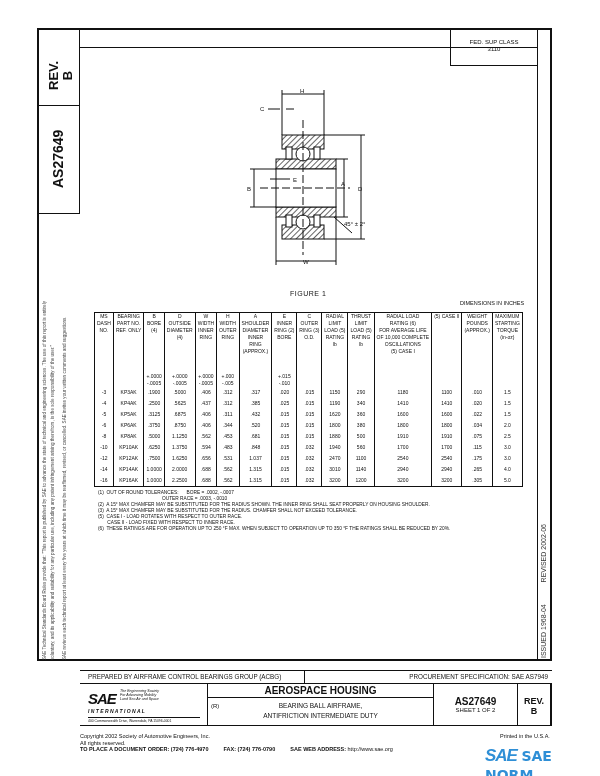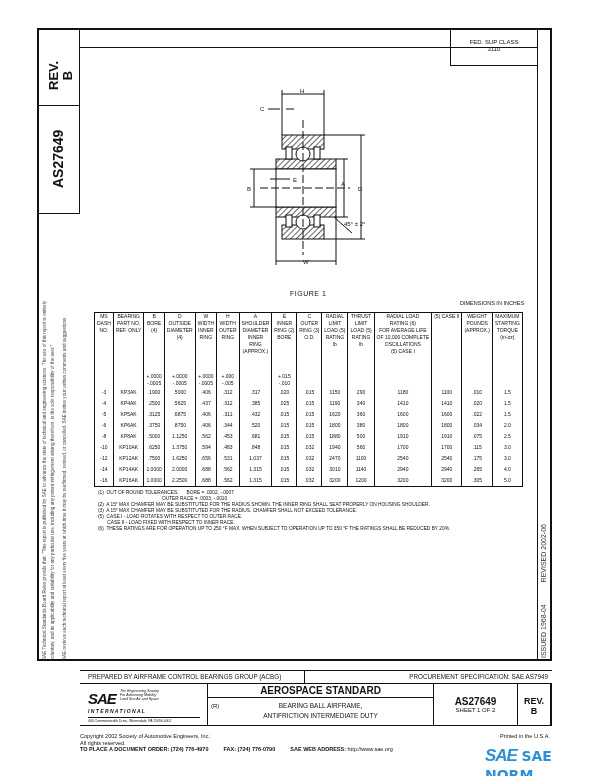--- a/index.html
+++ b/index.html
@@ -435,21 +435,21 @@
     <div class="abs" style="left:8px;top:6px;font-size:15px;font-weight:bold;font-style:italic;letter-spacing:-1px;">SAE</div>
     <div class="abs" style="left:40px;top:5px;font-size:3.6px;line-height:4px;font-style:italic;">
       <div>The Engineering Society</div>
       <div>For Advancing Mobility</div>
       <div>Land Sea Air and Space</div>
     </div>
     <div class="abs" style="left:8px;top:24px;font-size:5px;font-style:italic;font-weight:bold;">I N T E R N A T I O N A L</div>
     <div class="abs" style="left:8px;top:33px;font-size:3.4px;border-top:.5px solid #111;width:112px;padding-top:1px;">400 Commonwealth Drive, Warrendale, PA 15096-0001</div>
   </div>
   <div class="tb-cell" style="left:128px;width:226px;">
-    <div class="abs" style="left:0;top:0;width:100%;height:13px;border-bottom:1px solid #111;text-align:center;font-size:10px;font-weight:bold;line-height:13px;">AEROSPACE STANDARD</div>
+    <div class="abs" style="left:0;top:0;width:100%;height:13px;border-bottom:1px solid #111;text-align:center;font-size:10px;font-weight:bold;line-height:13px;">AEROSPACE HOUSING</div>
     <div class="abs" style="left:3px;top:19px;font-size:6px;">(R)</div>
     <div class="abs" style="left:0;top:17px;width:100%;text-align:center;font-size:6.5px;line-height:10px;">
       <div>BEARING BALL AIRFRAME,</div>
       <div>ANTIFRICTION INTERMEDIATE DUTY</div>
     </div>
   </div>
   <div class="tb-cell" style="left:354px;width:84px;text-align:center;">
     <div style="font-size:10px;font-weight:bold;margin-top:12px;">AS27649</div>
     <div style="font-size:6px;">SHEET 1 OF 2</div>
   </div>

